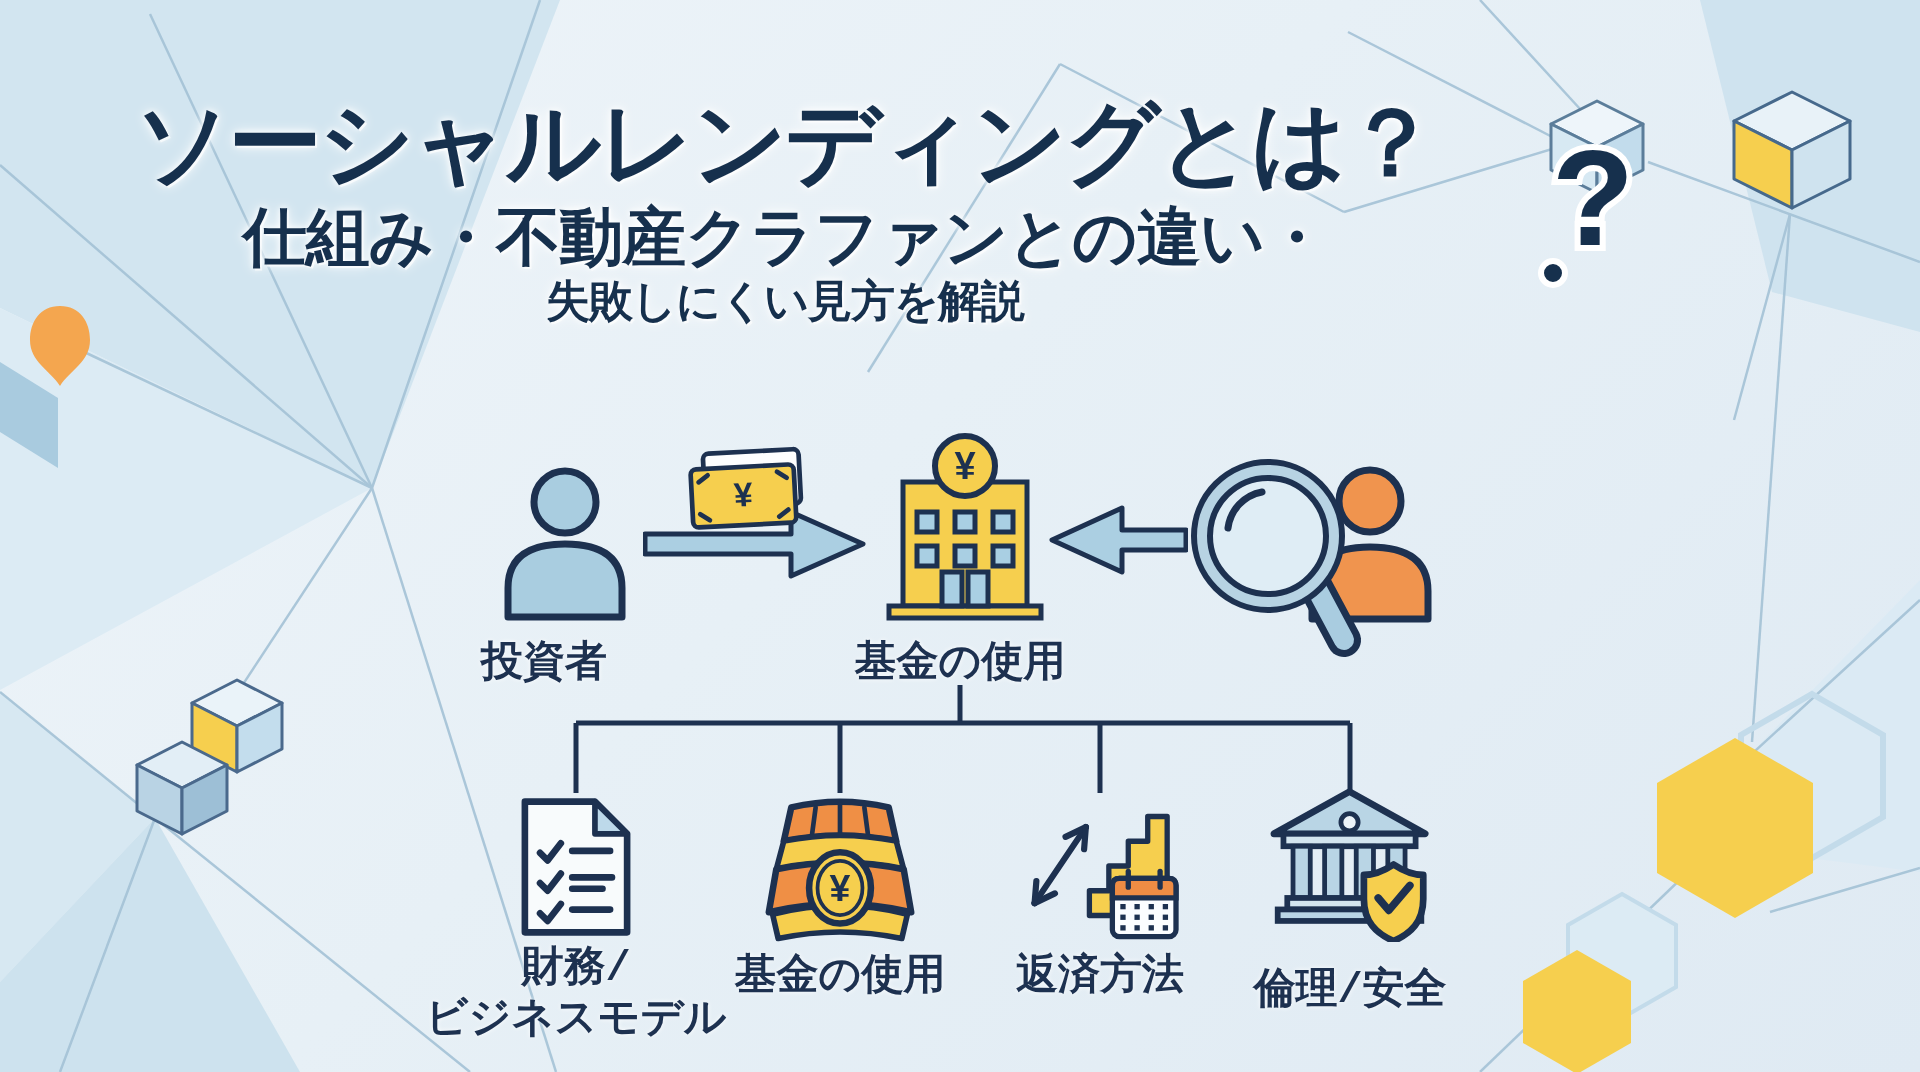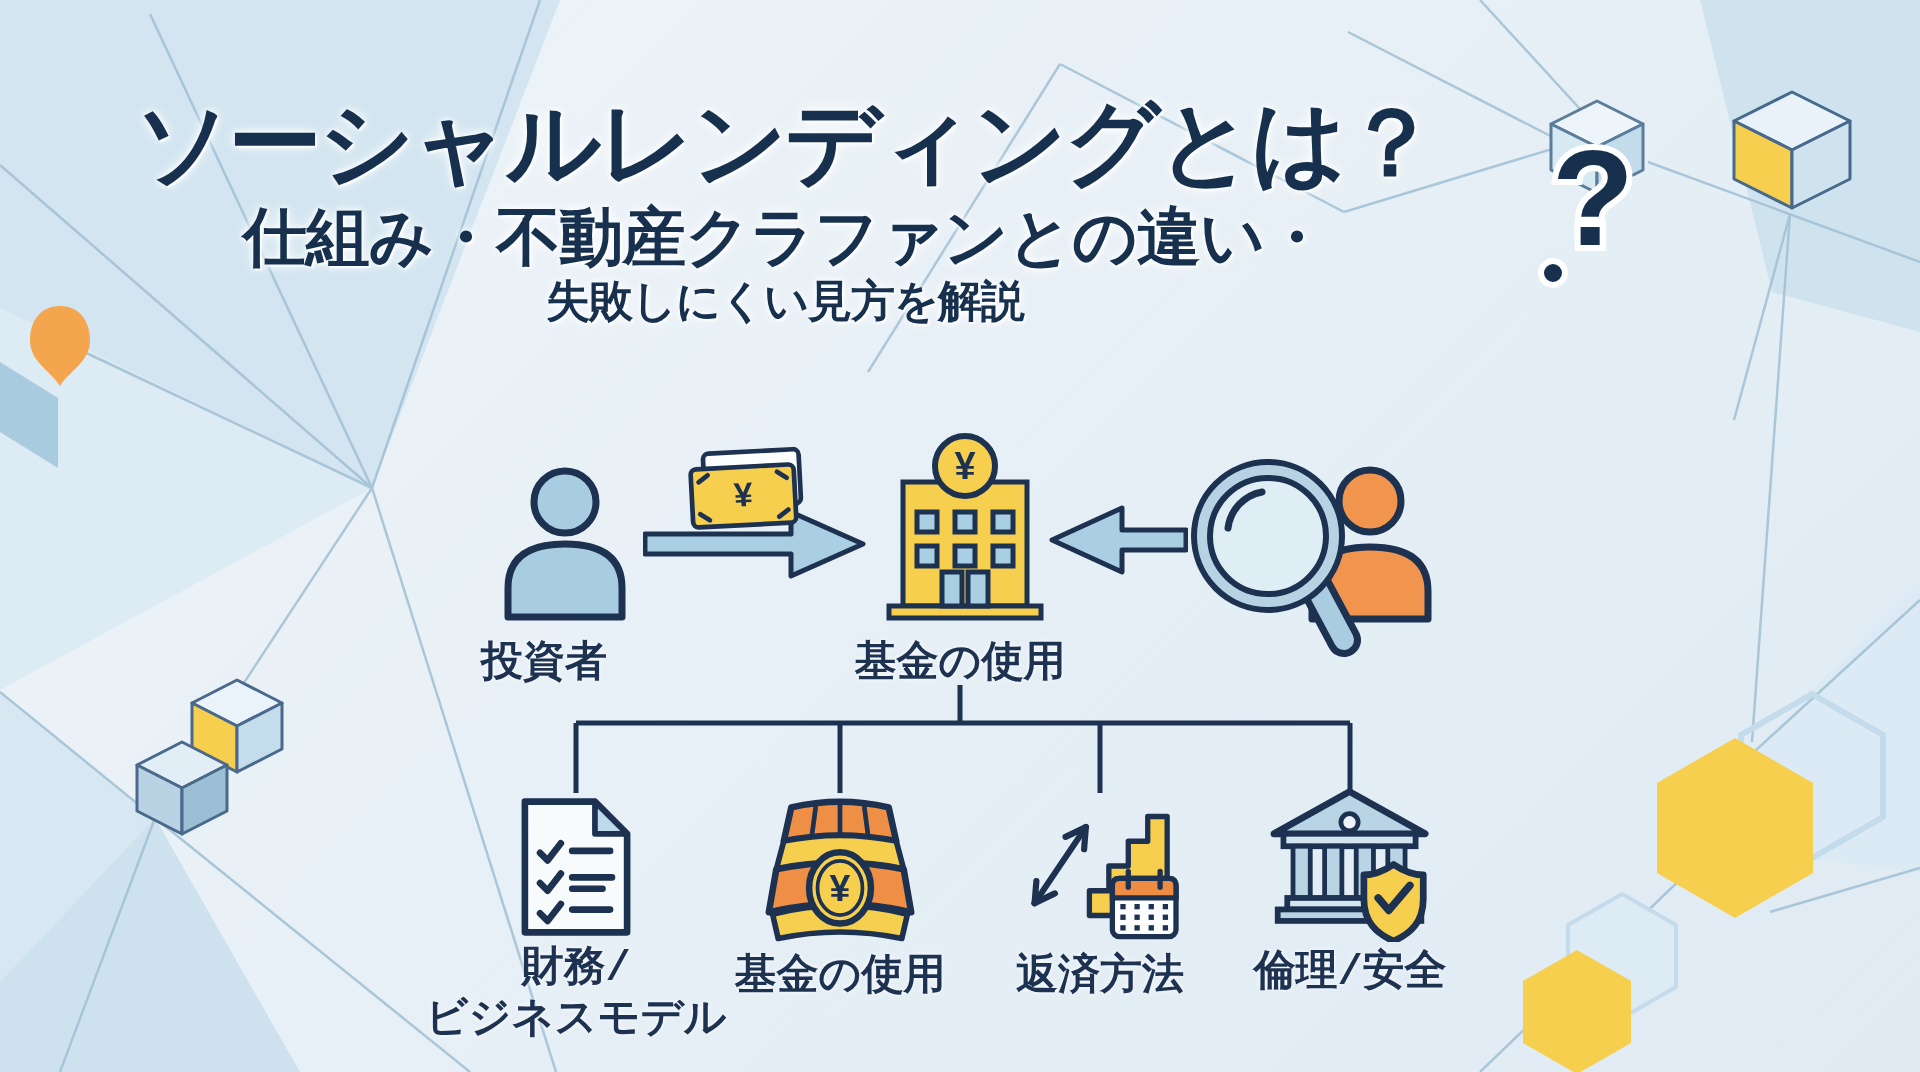--- a/index.html
+++ b/index.html
@@ -261,16 +261,16 @@
         <rect x="94" y="65" width="18" height="54"></rect>
         <rect x="127" y="65" width="18" height="54"></rect>
       </g>
       <rect x="22" y="119" width="130" height="12" fill="#d3e5ef" stroke="#1d3150" stroke-width="6"></rect>
       <rect x="12" y="131" width="150" height="12" fill="#b9d5e5" stroke="#1d3150" stroke-width="6"></rect>
       <g>
         <path d="M133 84 C121 92 110 95 102 95 L102 120 C102 144 115 156 133 164 C151 156 164 144 164 120 L164 95 C156 95 145 92 133 84 Z" fill="#f6cf4e" stroke="#1d3150" stroke-width="7" stroke-linejoin="round"></path>
         <polyline points="117,119 128,132 150,106" fill="none" stroke="#1d3150" stroke-width="8" stroke-linecap="round" stroke-linejoin="round"></polyline>
       </g>
     </svg>
-    <div class="item-label" style="margin-top:6px">倫理/安全</div>
+    <div class="item-label" style="margin-top:24px">倫理/安全</div>
   </div>
 
 </div>
 
 </body></html>

